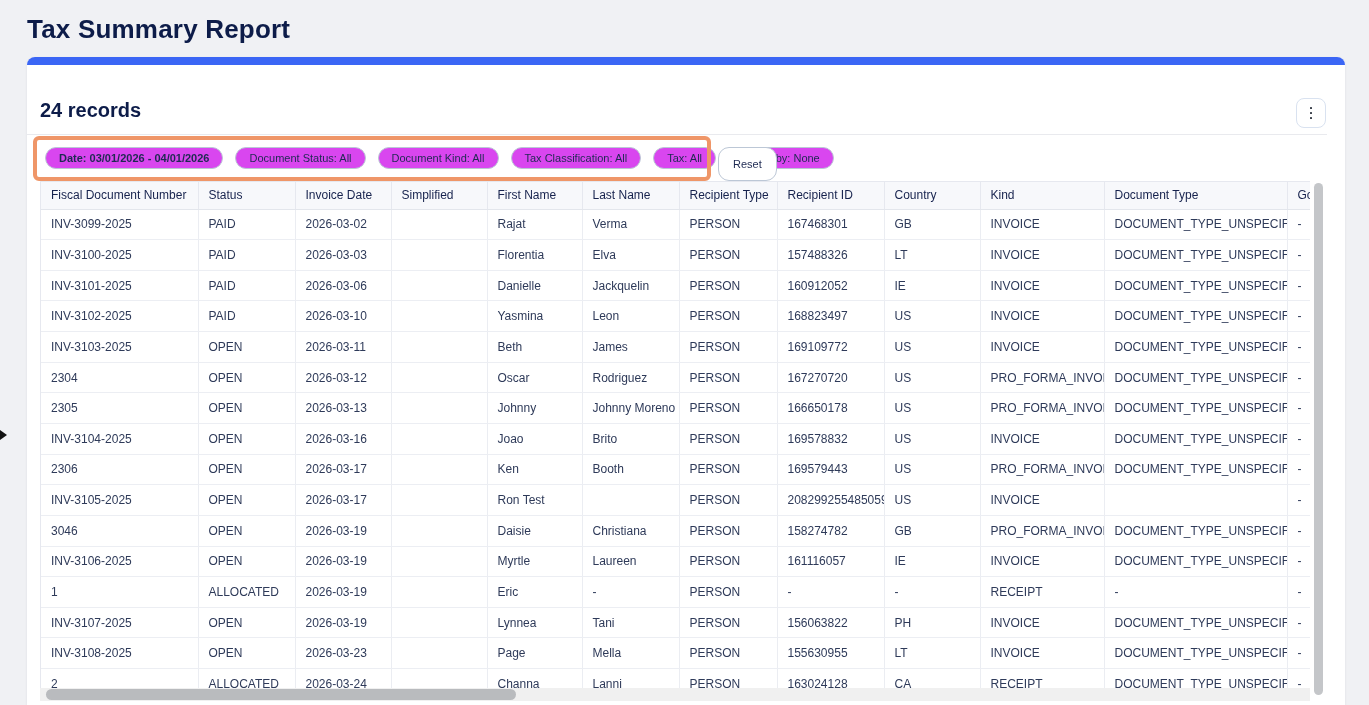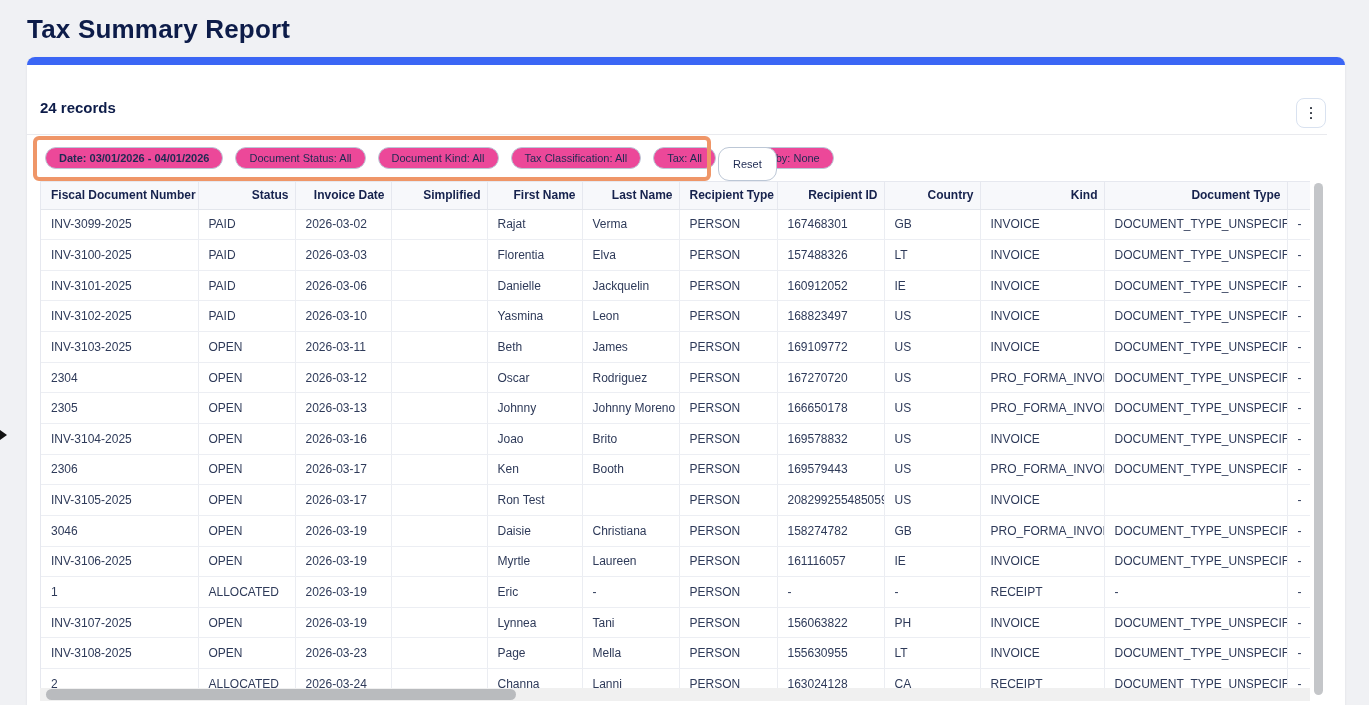--- a/index.html
+++ b/index.html
@@ -23,59 +23,59 @@
     position:absolute; left:27px; top:57px; width:1318px; height:648px;
     background:#fff; border-radius:8px 8px 0 0;
     box-shadow:0 1px 3px rgba(20,30,60,.08);
   }
   .card-topbar {
     position:absolute; left:0; top:0; width:100%; height:8px;
     background:#3B66F5; border-radius:8px 8px 0 0;
   }
   .records-count {
     position:absolute; left:13px; top:42px;
-    font-size:15px; font-weight:bold; color:#0D1C49;
+    font-size:20px; font-weight:bold; color:#0D1C49;
   }
   .kebab-btn {
     position:absolute; right:19px; top:41px; width:30px; height:30px;
     background:#fff; border:1px solid #D9E2F0; border-radius:8px;
     display:flex; flex-direction:column; align-items:center; justify-content:center; gap:2.5px;
     cursor:pointer;
   }
   .kebab-btn .dot { width:2.5px; height:2.5px; background:#3a3f4a; border-radius:0.5px; }
   .header-divider {
     position:absolute; left:0px; top:77px; width:1300px; height:1px; background:#E9EAEE;
   }
   .filter-highlight {
     position:absolute; left:6px; top:79px; width:678px; height:45px;
     border:4px solid #EF9668; border-radius:6px; pointer-events:none; z-index:3;
   }
   .chips-row {
     position:absolute; left:18px; top:90px; display:flex; gap:12px; z-index:2;
   }
   .chip {
-    height:22px; padding:0 13px; background:#ec4899;
+    height:22px; padding:0 13px; background:#d946ef;
     border:1px solid #BCC7D6; border-radius:11px;
     display:flex; align-items:center;
     font-size:11px; color:#1E2A52; white-space:nowrap; cursor:pointer;
   }
   .chip.emph { font-weight:bold; }
   .reset-chip {
     position:absolute; left:691px; top:90px; height:34px; padding:0 14px;
     background:#fff; border:1px solid #BCC7D6; border-radius:11px;
     display:flex; align-items:center; font-size:11px; color:#1E2A52; cursor:pointer; z-index:2;
   }
   .table-viewport {
     position:absolute; left:13px; top:124px; width:1270px; height:507px;
     overflow:hidden; border-left:1px solid #E6E8EF; border-top:1px solid #E6E8EF;
   }
   table.report { border-collapse:collapse; table-layout:fixed; width:1326px; }
   table.report th {
-    height:27px; background:#F7F8FB; text-align:right; padding:0 6px 0 10px;
-    font-size:12px; font-weight:bold; color:#16224D;
+    height:27px; background:#F7F8FB; text-align:left; padding:0 6px 0 10px;
+    font-size:12px; font-weight:normal; color:#16224D;
     border-bottom:1px solid #E3E6EC; border-right:1px solid #E6E8EF;
     white-space:nowrap; overflow:hidden;
   }
   table.report td {
     height:30.65px; padding:0 6px 0 10px;
     font-size:12px; color:#2E3A59;
     border-bottom:1px solid #ECEEF3; border-right:1px solid #EBEDF2;
     white-space:nowrap; overflow:hidden; background:#fff;
   }
   .vscrollbar {

